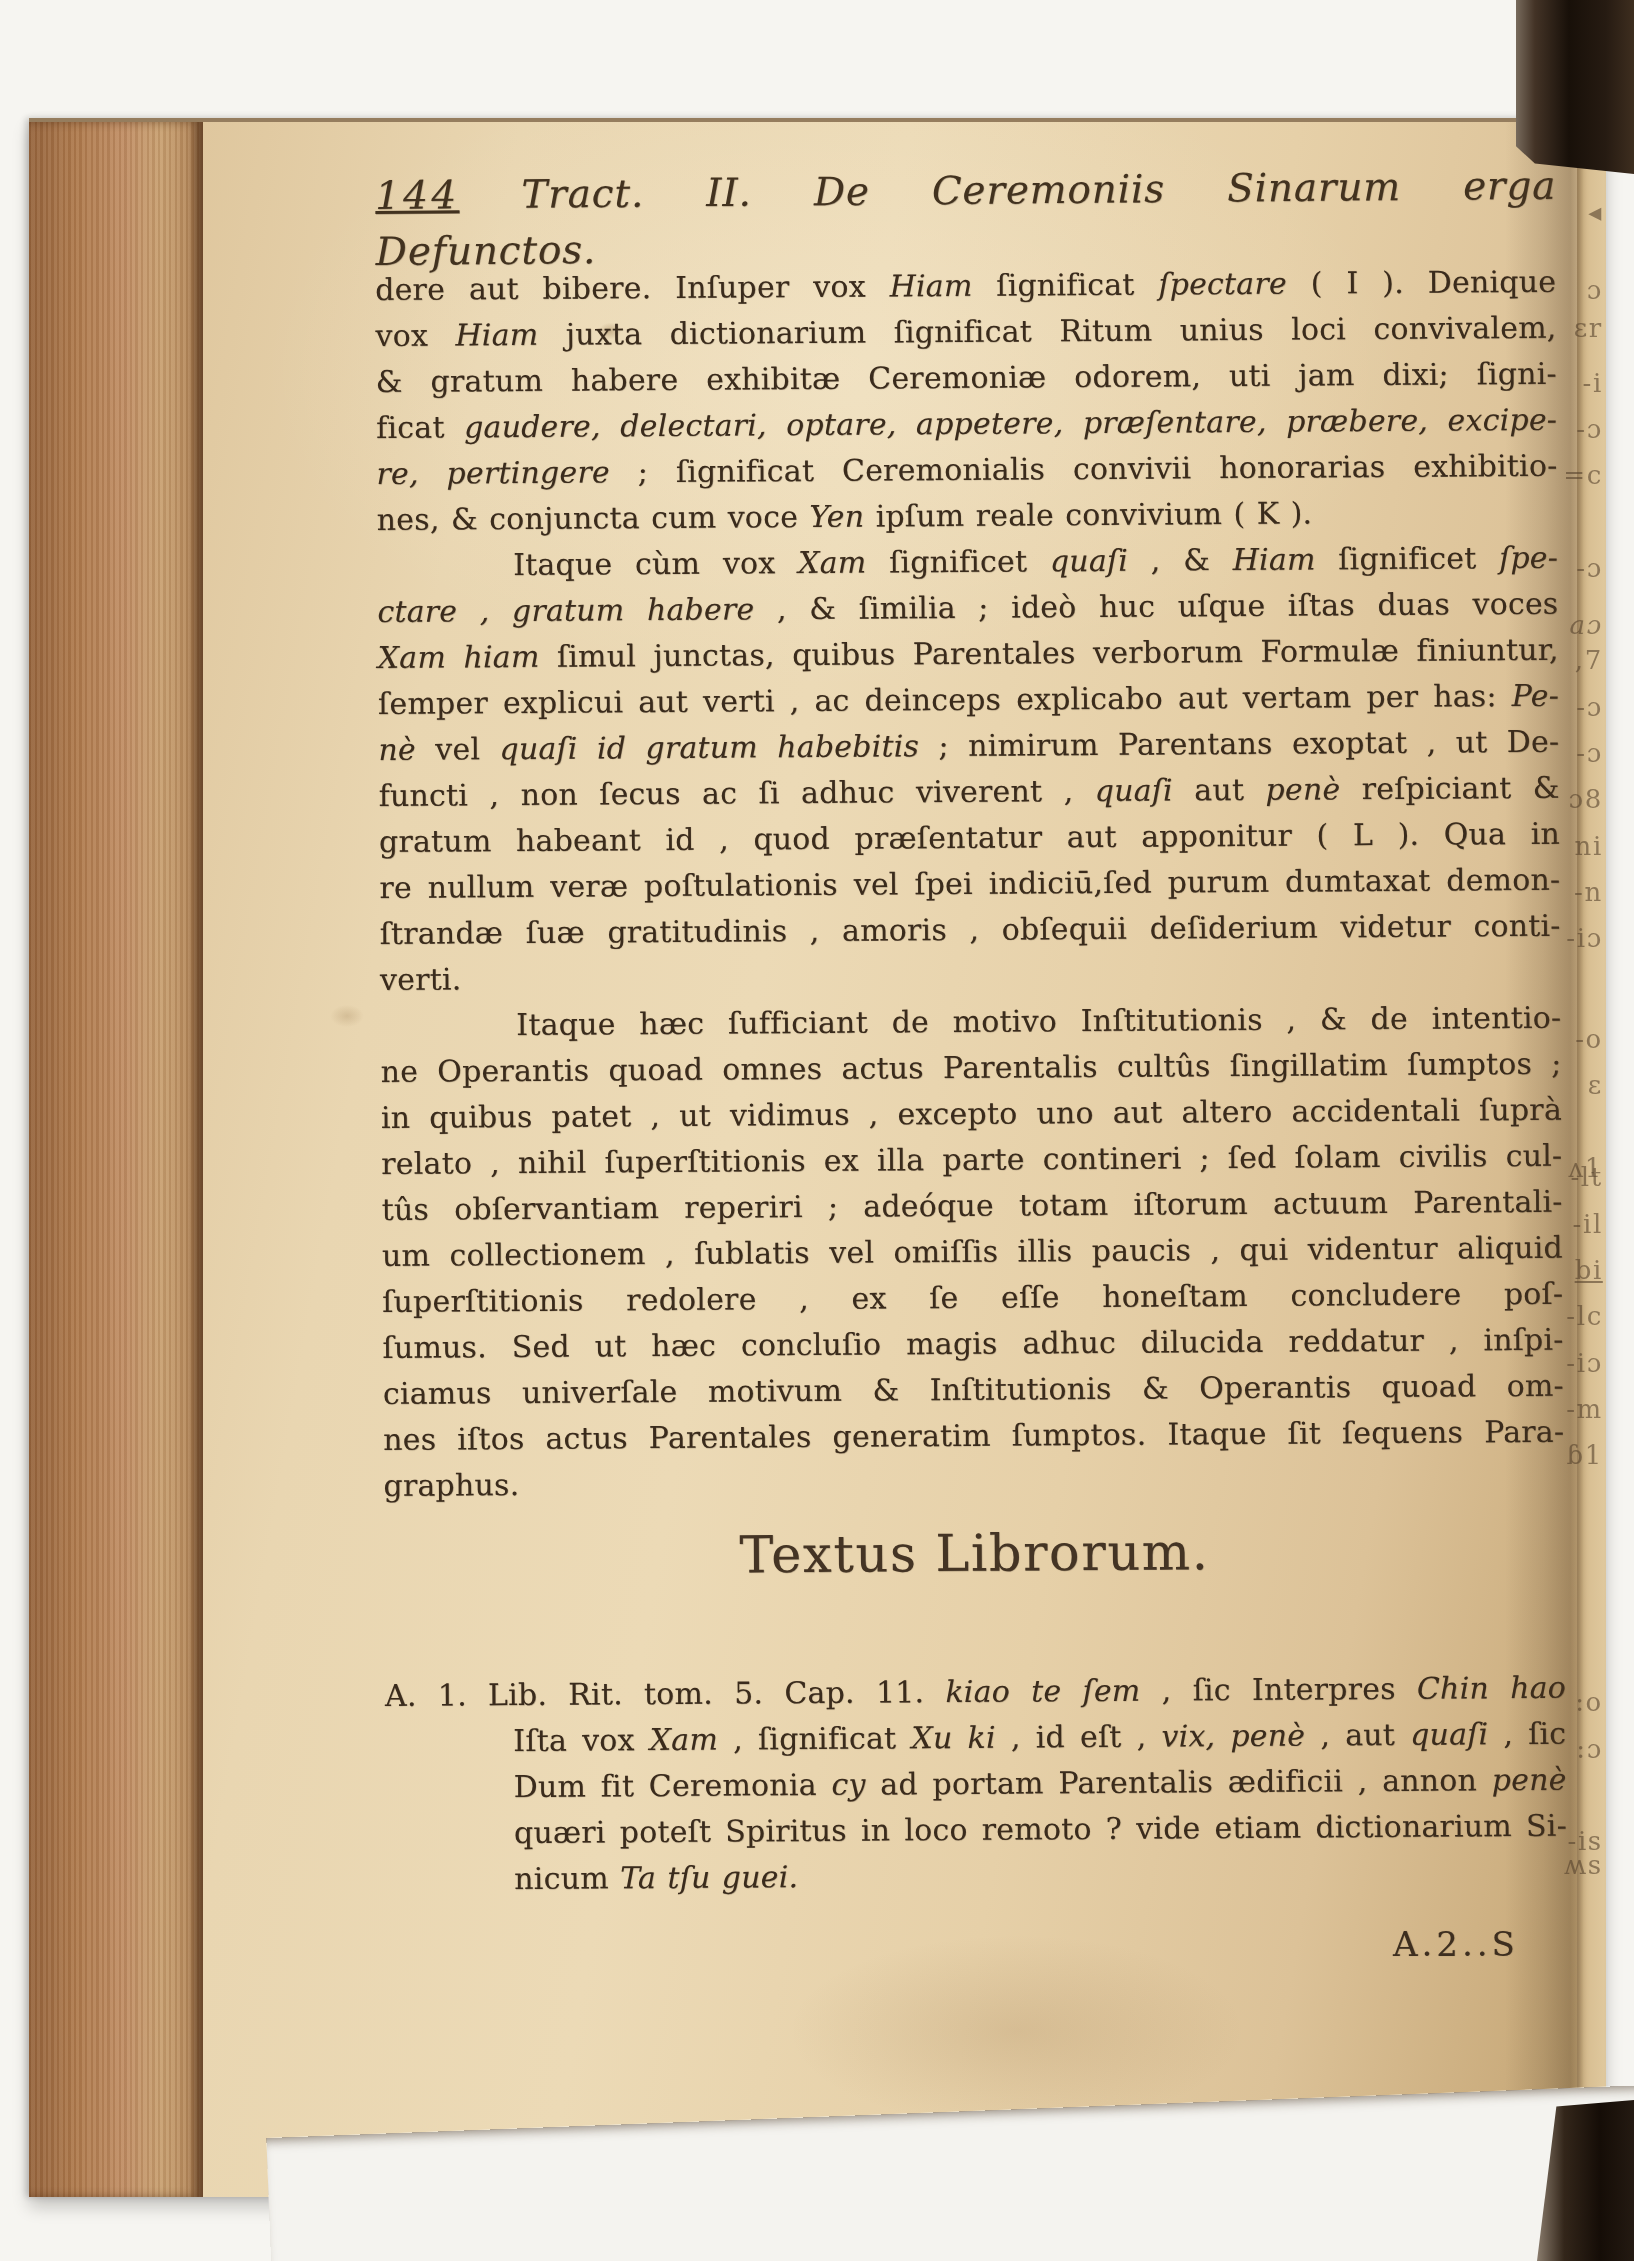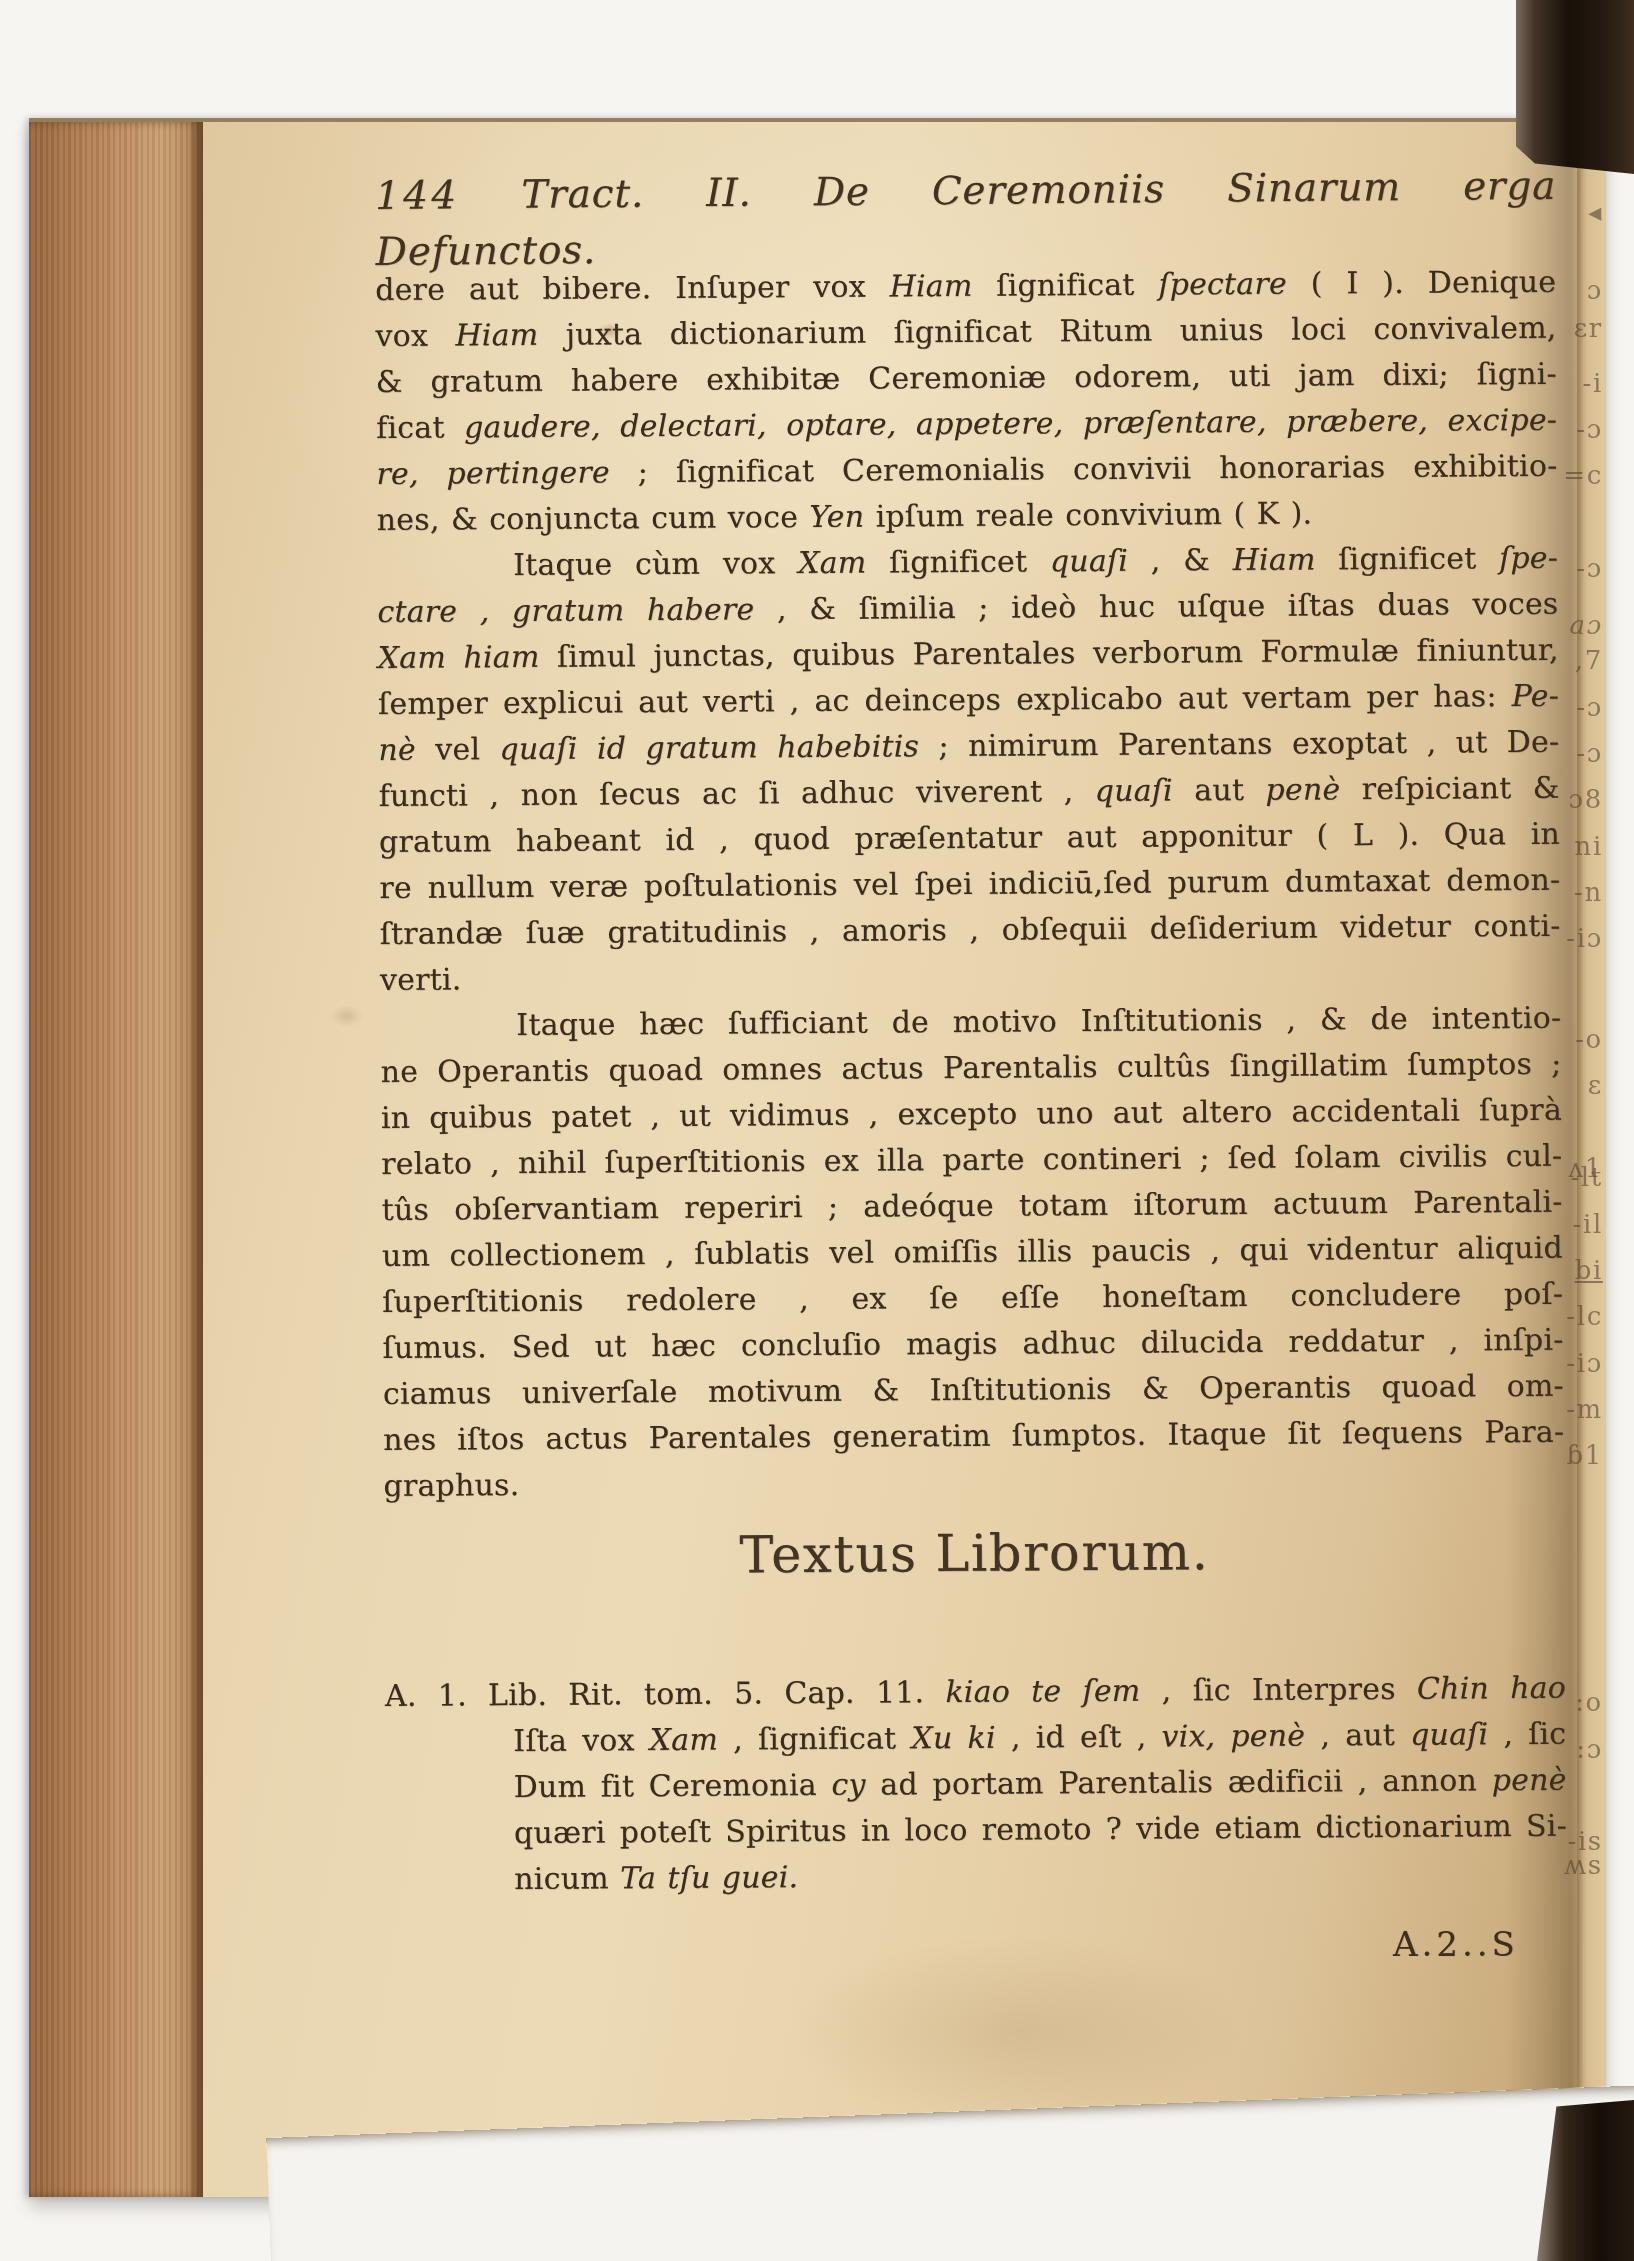--- a/index.html
+++ b/index.html
@@ -70,21 +70,21 @@
 
   
   .running-head {
     position: absolute; left: 346px; top: 46px; width: 1181px; height: 56px; line-height: 56px;
     font-style: italic; font-size: 39px; color: #42321f;
     letter-spacing: 0.8px; word-spacing: 11.2px;
     text-align: justify; text-align-last: justify;
     transform: rotate(-0.5deg); transform-origin: left top;
     text-shadow: 0.5px 0.5px 0.8px rgba(58,43,28,0.45);
   }
-  .running-head .pgnum { letter-spacing: 3.2px; }
+  .running-head .pgnum { letter-spacing: 3.2px; text-decoration: underline; }
 
   
   .text-col {
     position: absolute; left: 346px; top: 145px; width: 1181px;
     color: #3a2b1c;
     transform: rotate(-0.4deg); transform-origin: left top;
     text-shadow: 0.4px 0.4px 0.7px rgba(58,43,28,0.42);
   }
   .para { margin: 0; }
   .line {

